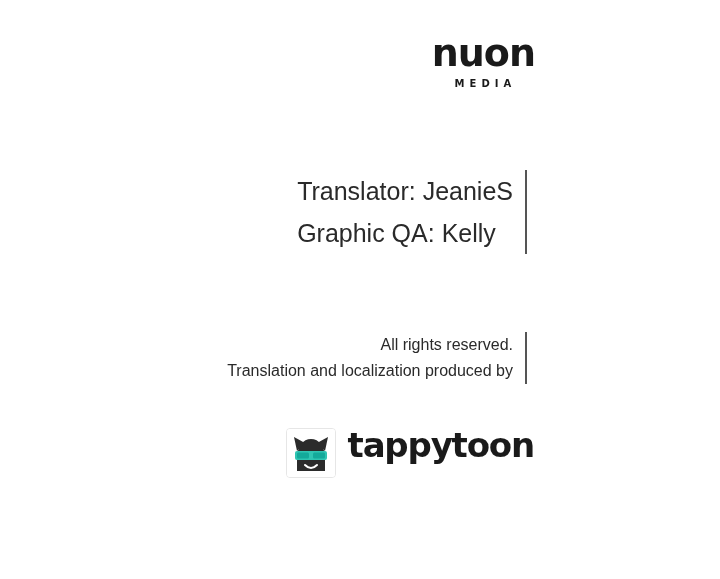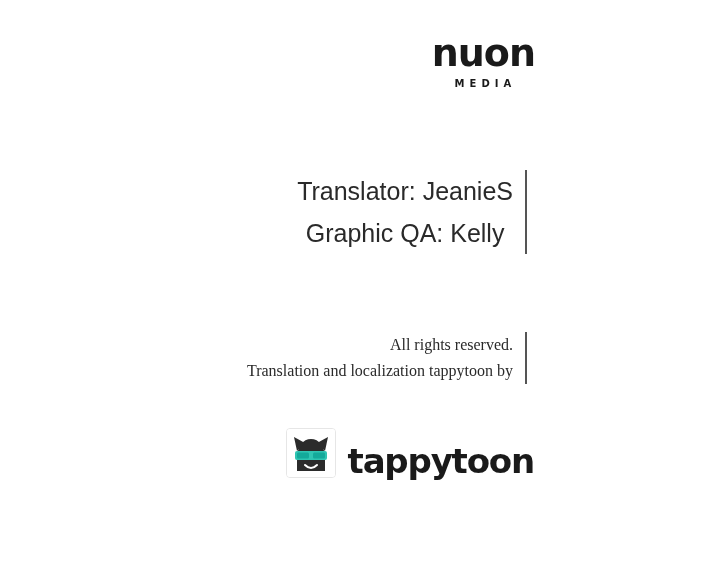--- a/index.html
+++ b/index.html
@@ -48,21 +48,21 @@
     display: block;
     margin-top: 6px;
     padding-left: 4px;
   }
 
   
   .credits {
     position: absolute;
     top: 170px;
     right: 53px;
-    text-align: center;
+    text-align: left;
     border-right: 2px solid #555;
     padding-right: 12px;
   }
   .credit-line {
     font-family: "Liberation Sans", sans-serif;
     font-size: 25px;
     color: #2a2a2a;
     line-height: 42px;
     white-space: nowrap;
   }
@@ -70,34 +70,34 @@
   
   .rights {
     position: absolute;
     top: 332px;
     right: 53px;
     text-align: right;
     border-right: 2px solid #555;
     padding-right: 12px;
   }
   .rights-line {
-    font-family: Liberation Serif, serif;
+    font-family: Liberation Sans, sans-serif;
     font-size: 16px;
     color: #2a2a2a;
     line-height: 26px;
     white-space: nowrap;
   }
 
   
   .tappytoon {
     position: absolute;
     top: 428px;
     right: 46px;
     display: flex;
-    align-items: flex-end;
+    align-items: flex-start;
     gap: 12px;
   }
   .tappy-mark {
     width: 48px;
     height: 48px;
     background: #ffffff;
     border: 1px solid #e6e6e6;
     border-radius: 4px;
     position: relative;
     overflow: hidden;
@@ -122,21 +122,21 @@
     <span class="nuon-sub">MEDIA</span>
   </div>
 
   <div class="credits">
     <div class="credit-line">Translator: JeanieS</div>
     <div class="credit-line">Graphic QA: Kelly</div>
   </div>
 
   <div class="rights">
     <div class="rights-line">All rights reserved.</div>
-    <div class="rights-line">Translation and localization tappytoon by</div>
+    <div class="rights-line">Translation and localization produced by</div>
   </div>
 
   <div class="tappytoon">
     <div class="tappy-mark">
       <svg width="48" height="48" viewBox="0 0 48 48" aria-hidden="true">
         <rect x="0" y="0" width="48" height="48" fill="#ffffff"></rect>
 
         <path d="M10 30 C10 17 16 10 24 10 C32 10 38 17 38 30 L38 42 L10 42 Z" fill="#2b2b2b"></path>
 
         <path d="M10 22 L7 8 L18 14 Z" fill="#2b2b2b"></path>

